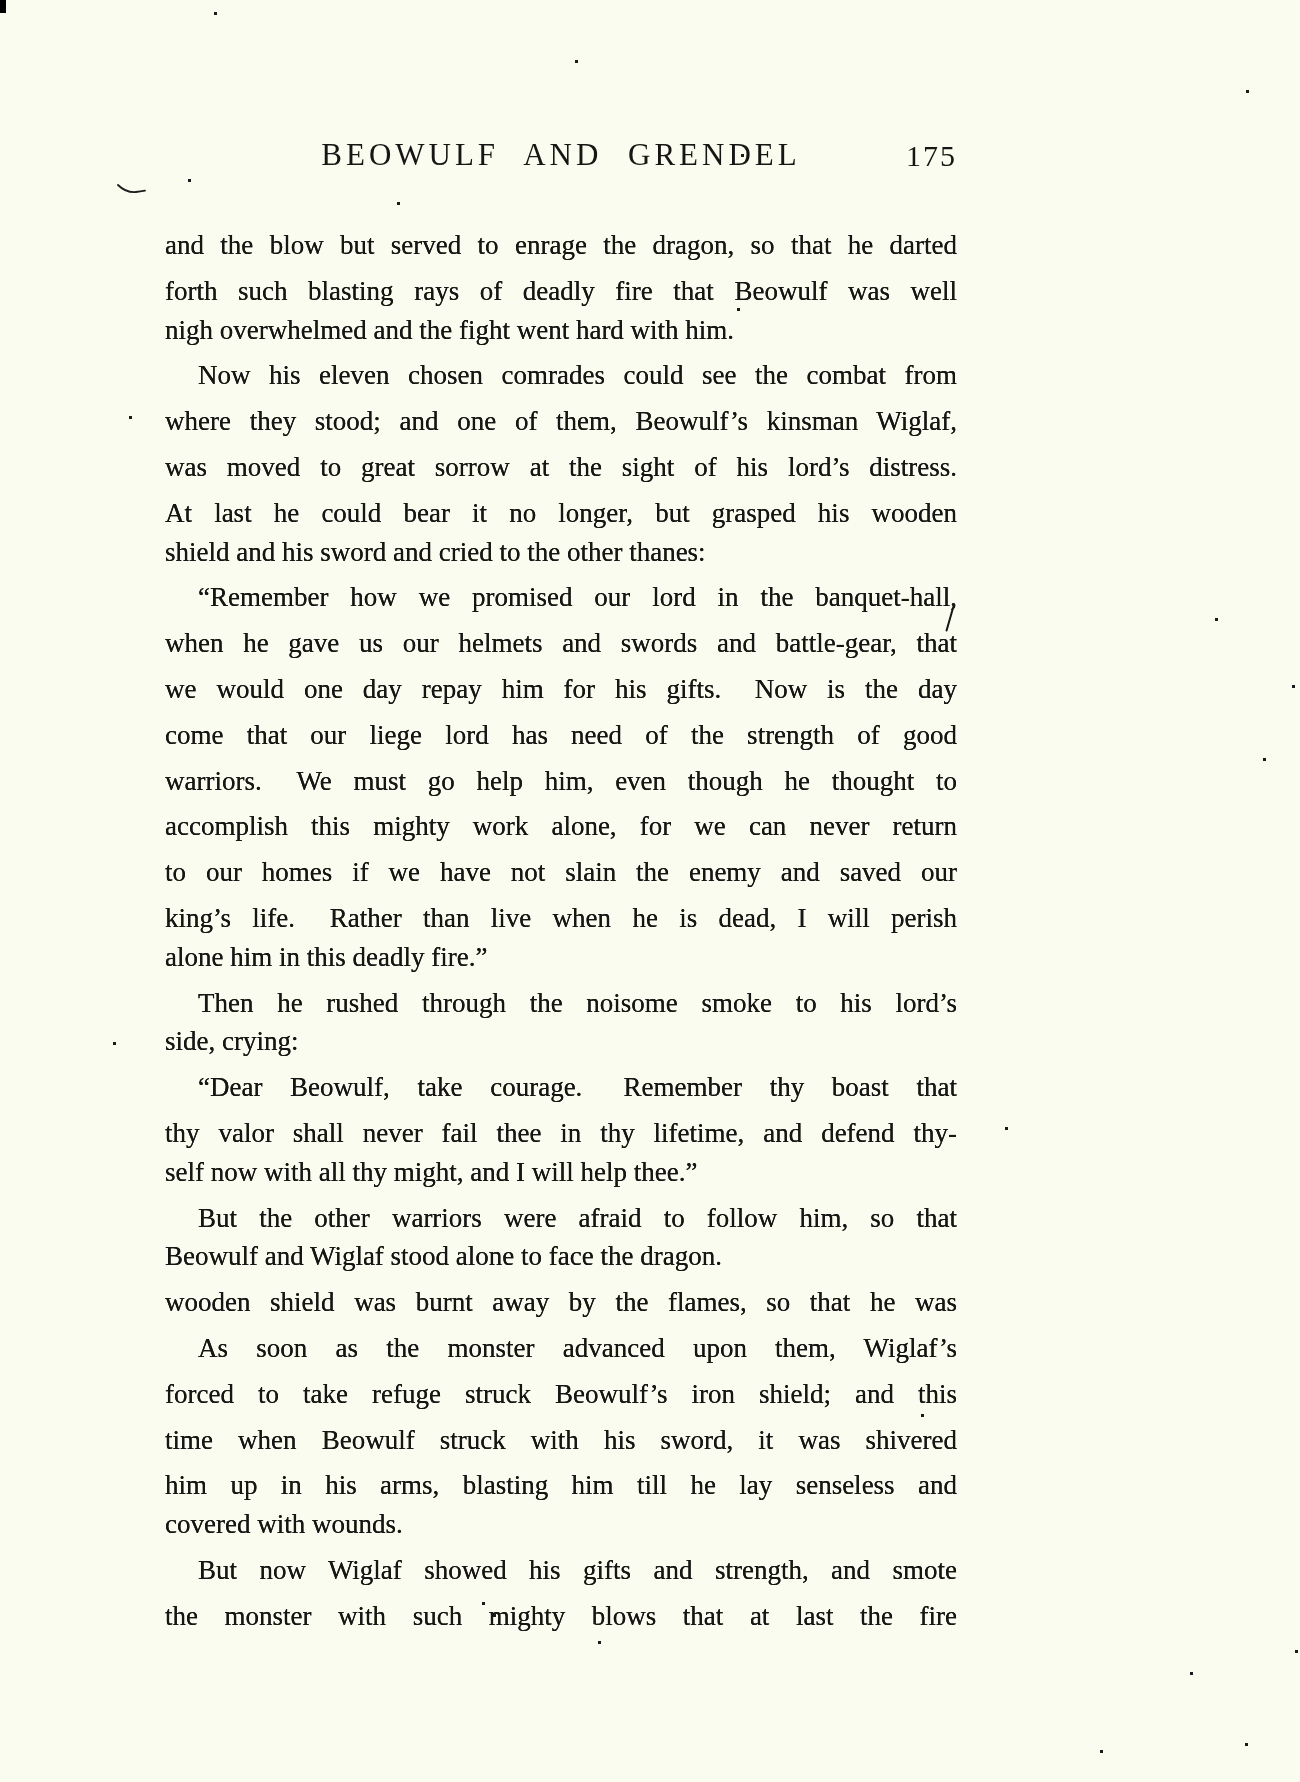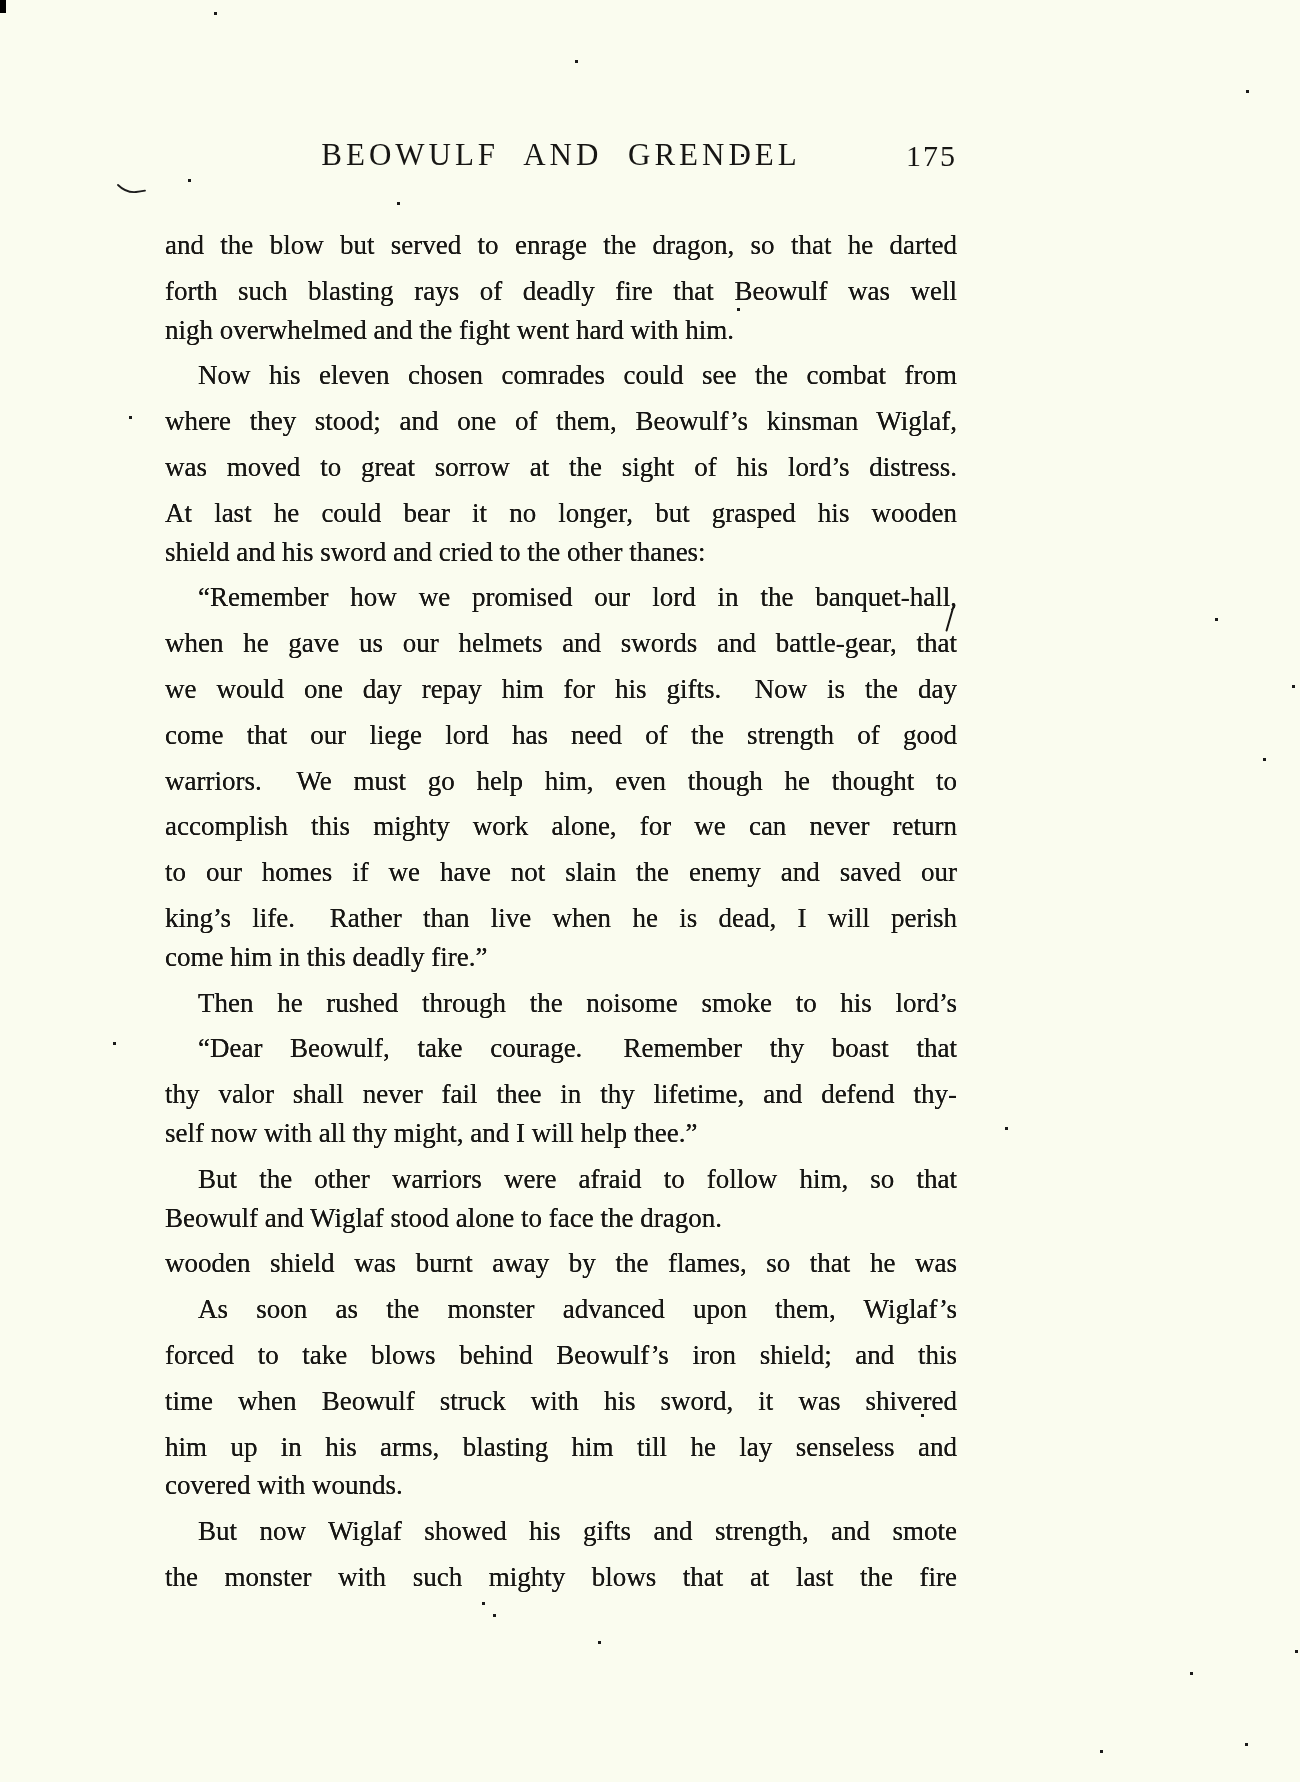--- a/index.html
+++ b/index.html
@@ -113,30 +113,31 @@
       <div class="line fill">At last he could bear it no longer, but grasped his wooden</div>
       <div class="line">shield and his sword and cried to the other thanes:</div>
       <div class="line fill indent">“Remember how we promised our lord in the banquet-hall,</div>
       <div class="line fill">when he gave us our helmets and swords and battle-gear, that</div>
       <div class="line fill">we would one day repay him for his gifts.  Now is the day</div>
       <div class="line fill">come that our liege lord has need of the strength of good</div>
       <div class="line fill">warriors.  We must go help him, even though he thought to</div>
       <div class="line fill">accomplish this mighty work alone, for we can never return</div>
       <div class="line fill">to our homes if we have not slain the enemy and saved our</div>
       <div class="line fill">king’s life.  Rather than live when he is dead, I will perish</div>
-      <div class="line">come him in this deadly fire.”</div>
+      <div class="line">alone him in this deadly fire.”</div>
       <div class="line fill indent">Then he rushed through the noisome smoke to his lord’s</div>
+      <div class="line">side, crying:</div>
       <div class="line fill indent">“Dear Beowulf, take courage.  Remember thy boast that</div>
       <div class="line fill">thy valor shall never fail thee in thy lifetime, and defend thy-</div>
       <div class="line">self now with all thy might, and I will help thee.”</div>
       <div class="line fill indent">But the other warriors were afraid to follow him, so that</div>
       <div class="line">Beowulf and Wiglaf stood alone to face the dragon.</div>
       <div class="line fill">wooden shield was burnt away by the flames, so that he was</div>
       <div class="line fill indent">As soon as the monster advanced upon them, Wiglaf’s</div>
-      <div class="line fill">forced to take blows behind Beowulf’s iron shield; and this</div>
+      <div class="line fill">forced to take refuge struck Beowulf’s iron shield; and this</div>
       <div class="line fill">time when Beowulf struck with his sword, it was shivered</div>
       <div class="line fill">him up in his arms, blasting him till he lay senseless and</div>
       <div class="line">covered with wounds.</div>
       <div class="line fill indent">But now Wiglaf showed his gifts and strength, and smote</div>
       <div class="line fill">the monster with such mighty blows that at last the fire</div>
     </div>
 
   <div id="specks">
       <div class="speck" style="left: 214px; top: 12px;"></div>
       <div class="speck" style="left: 575px; top: 60px;"></div>

